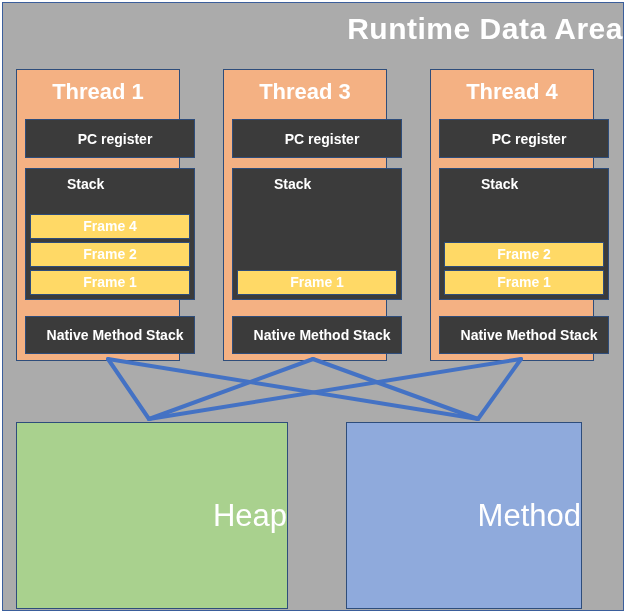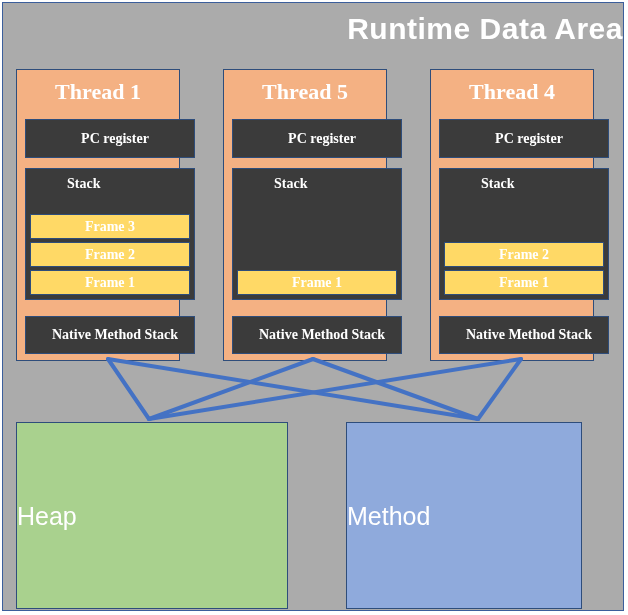--- a/index.html
+++ b/index.html
@@ -41,21 +41,20 @@
 
   
   .thread-box {
     position: absolute;
     top: 66px;
     width: 164px;
     height: 292px;
     background: #F4B183;
     border: 1px solid #2E4D7B;
     box-sizing: border-box;
-    font-family: Liberation Serif, serif;
   }
   #thread-1 { left: 13px; }
   #thread-2 { left: 220px; }
   #thread-3 { left: 427px; }
 
   .thread-title {
     position: absolute;
     left: 0;
     top: 9px;
     width: 100%;
@@ -143,23 +142,23 @@
     left: 343px;
     width: 236px;
     background: #8FAADC;
   }
   .mem-label {
     position: absolute;
     left: 0;
     top: 50%;
     transform: translateY(-50%);
     width: 100%;
-    text-align: left;
-    color: #FFFFFF;
-    font-size: 25px;
+    text-align: right;
+    color: #FFFFFF;
+    font-size: 31px;
     white-space: nowrap;
   }
 
   
   #connectors {
     position: absolute;
     left: 0;
     top: 0;
     width: 628px;
     height: 615px;
@@ -174,30 +173,30 @@
   <div id="runtime-area">
 
     <div id="runtime-title">Runtime Data Area</div>
 
     <div class="thread-box" id="thread-1">
       <div class="thread-title">Thread 1</div>
       <div class="dark-box pc-register">PC register</div>
       <div class="dark-box stack-box">
         <div class="stack-label">Stack</div>
         <div class="frames">
-          <div class="frame">Frame 3</div>
+          <div class="frame">Frame 4</div>
           <div class="frame">Frame 2</div>
           <div class="frame">Frame 1</div>
         </div>
       </div>
       <div class="dark-box native-box">Native Method Stack</div>
     </div>
 
     <div class="thread-box" id="thread-2">
-      <div class="thread-title">Thread 5</div>
+      <div class="thread-title">Thread 3</div>
       <div class="dark-box pc-register">PC register</div>
       <div class="dark-box stack-box">
         <div class="stack-label">Stack</div>
         <div class="frames">
           <div class="frame">Frame 1</div>
         </div>
       </div>
       <div class="dark-box native-box">Native Method Stack</div>
     </div>
 

